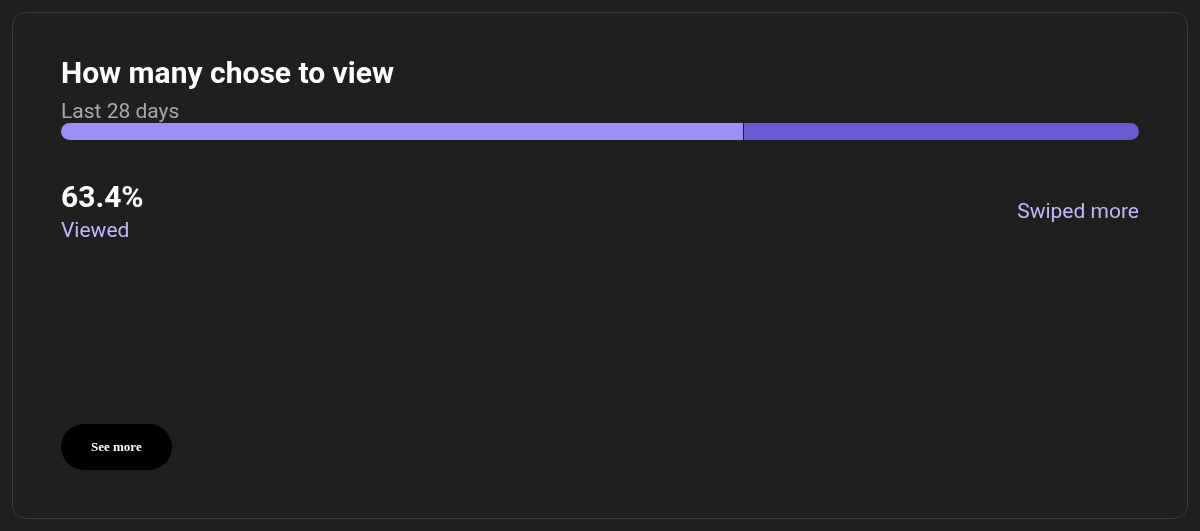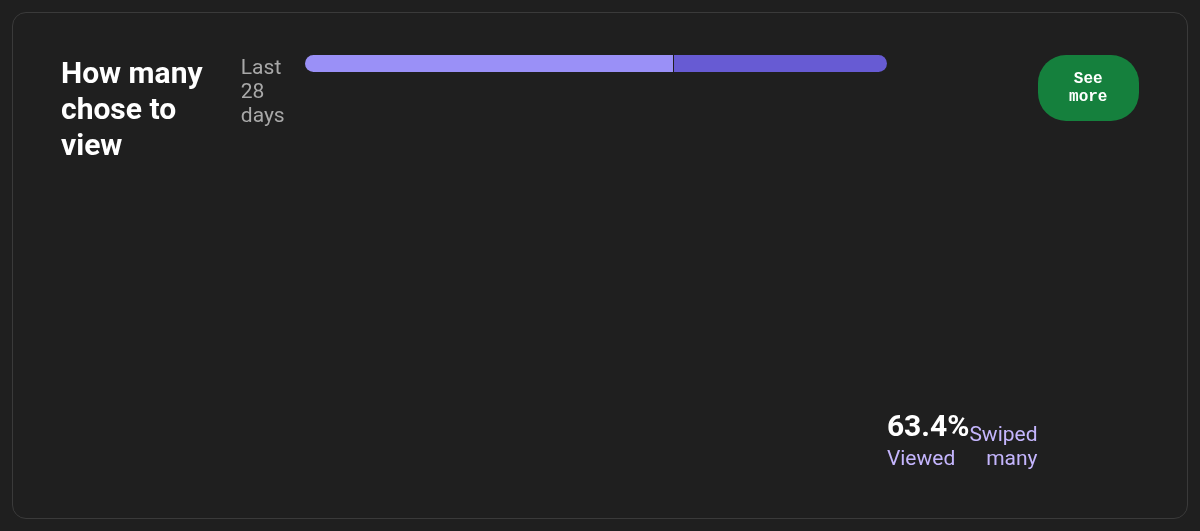--- a/index.html
+++ b/index.html
@@ -15,34 +15,33 @@
       overflow: hidden;
       padding: 12px;
     }
     .card {
       border: 1px solid #3a3a3a;
       border-radius: 14px;
       padding: 42px 48px 48px 48px;
       width: 100%;
       height: 100%;
       display: flex;
-      flex-direction: row;
+      flex-direction: column;
     }
     .title {
       color: #ffffff;
       font-size: 30px;
       font-weight: 700;
       line-height: 1.2;
       margin-bottom: 8px;
     }
     .subtitle {
       color: #a8a8a8;
       font-size: 21px;
       font-weight: 400;
-      margin-bottom: 50px;
     }
     .bar-wrap {
       display: flex;
       width: 100%;
       height: 17px;
       border-radius: 9px;
       overflow: hidden;
       margin-bottom: 38px;
     }
     .bar-left {
@@ -51,21 +50,21 @@
       border-right: 1px solid #1f1f1f;
     }
     .bar-right {
       background: #675bd3;
       height: 100%;
       flex: 1;
     }
     .stats {
       display: flex;
       justify-content: space-between;
-      align-items: flex-end;
+      align-items: center;
     }
     .stat-left {
       text-align: left;
     }
     .stat-right {
       text-align: right;
     }
     .stat-value {
       color: #ffffff;
       font-size: 30px;
@@ -76,49 +75,49 @@
       color: #c4b5fd;
       font-size: 21px;
       font-weight: 400;
       margin-top: 2px;
     }
     .spacer {
       flex: 1;
     }
     .see-more {
       align-self: flex-start;
-      background: #15803d;
+      background: #000000;
       color: #ffffff;
       border: none;
       border-radius: 28px;
       padding: 15px 30px;
-      font-size: 16px;
+      font-size: 13px;
       font-weight: 600;
       cursor: pointer;
-      font-family: Liberation Mono, monospace;
+      font-family: Liberation Serif, serif;
     }
   </style>
 </head>
 <body>
 
 <div class="card">
   <div class="title">How many chose to view</div>
   <div class="subtitle">Last 28 days</div>
 
   <div class="bar-wrap">
     <div class="bar-left" style="width:63.4%"></div>
     <div class="bar-right"></div>
   </div>
 
   <div class="stats">
     <div class="stat-left">
       <div class="stat-value">63.4%</div>
       <div class="stat-label">Viewed</div>
     </div>
     <div class="stat-right">
-      <div class="stat-label">Swiped many</div>
+      <div class="stat-label">Swiped more</div>
     </div>
   </div>
 
   <div class="spacer"></div>
 
   <button class="see-more">See more</button>
 </div>
 
 </body></html>

